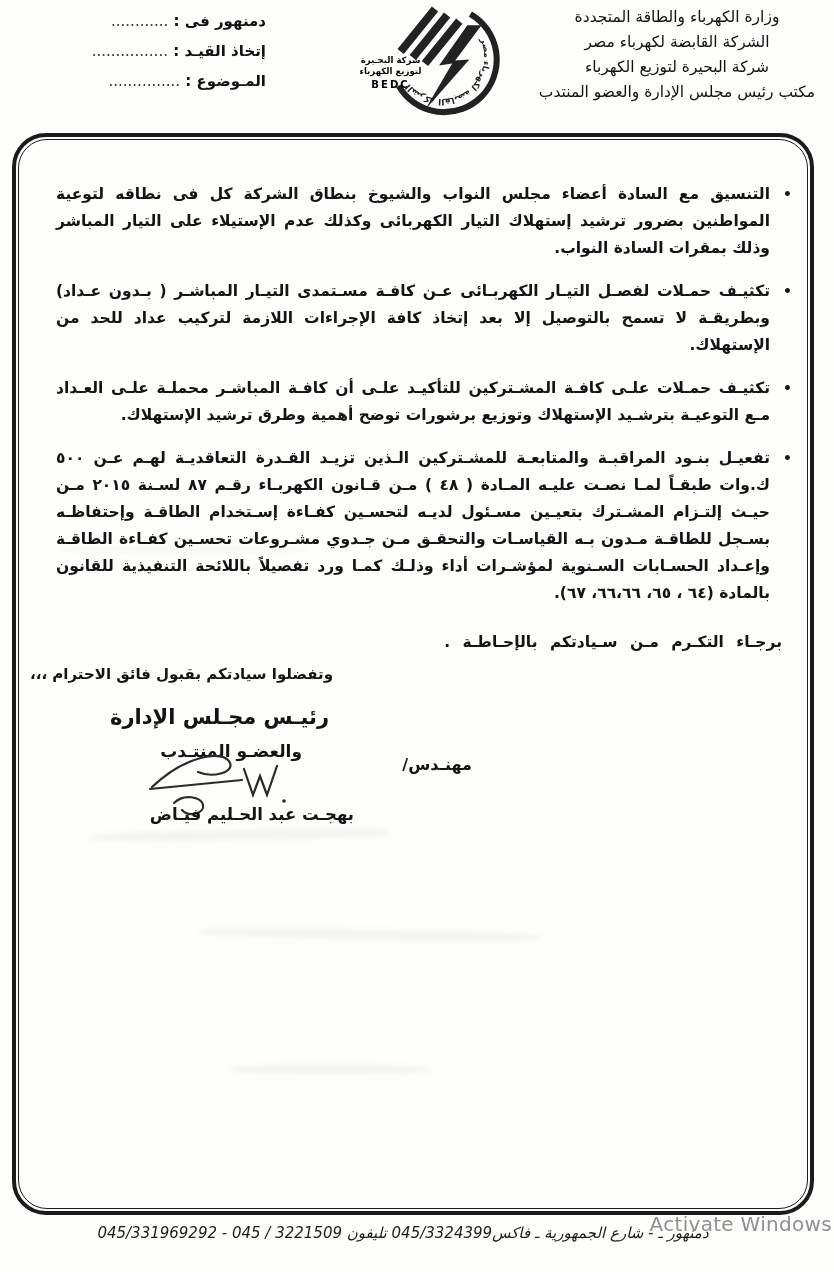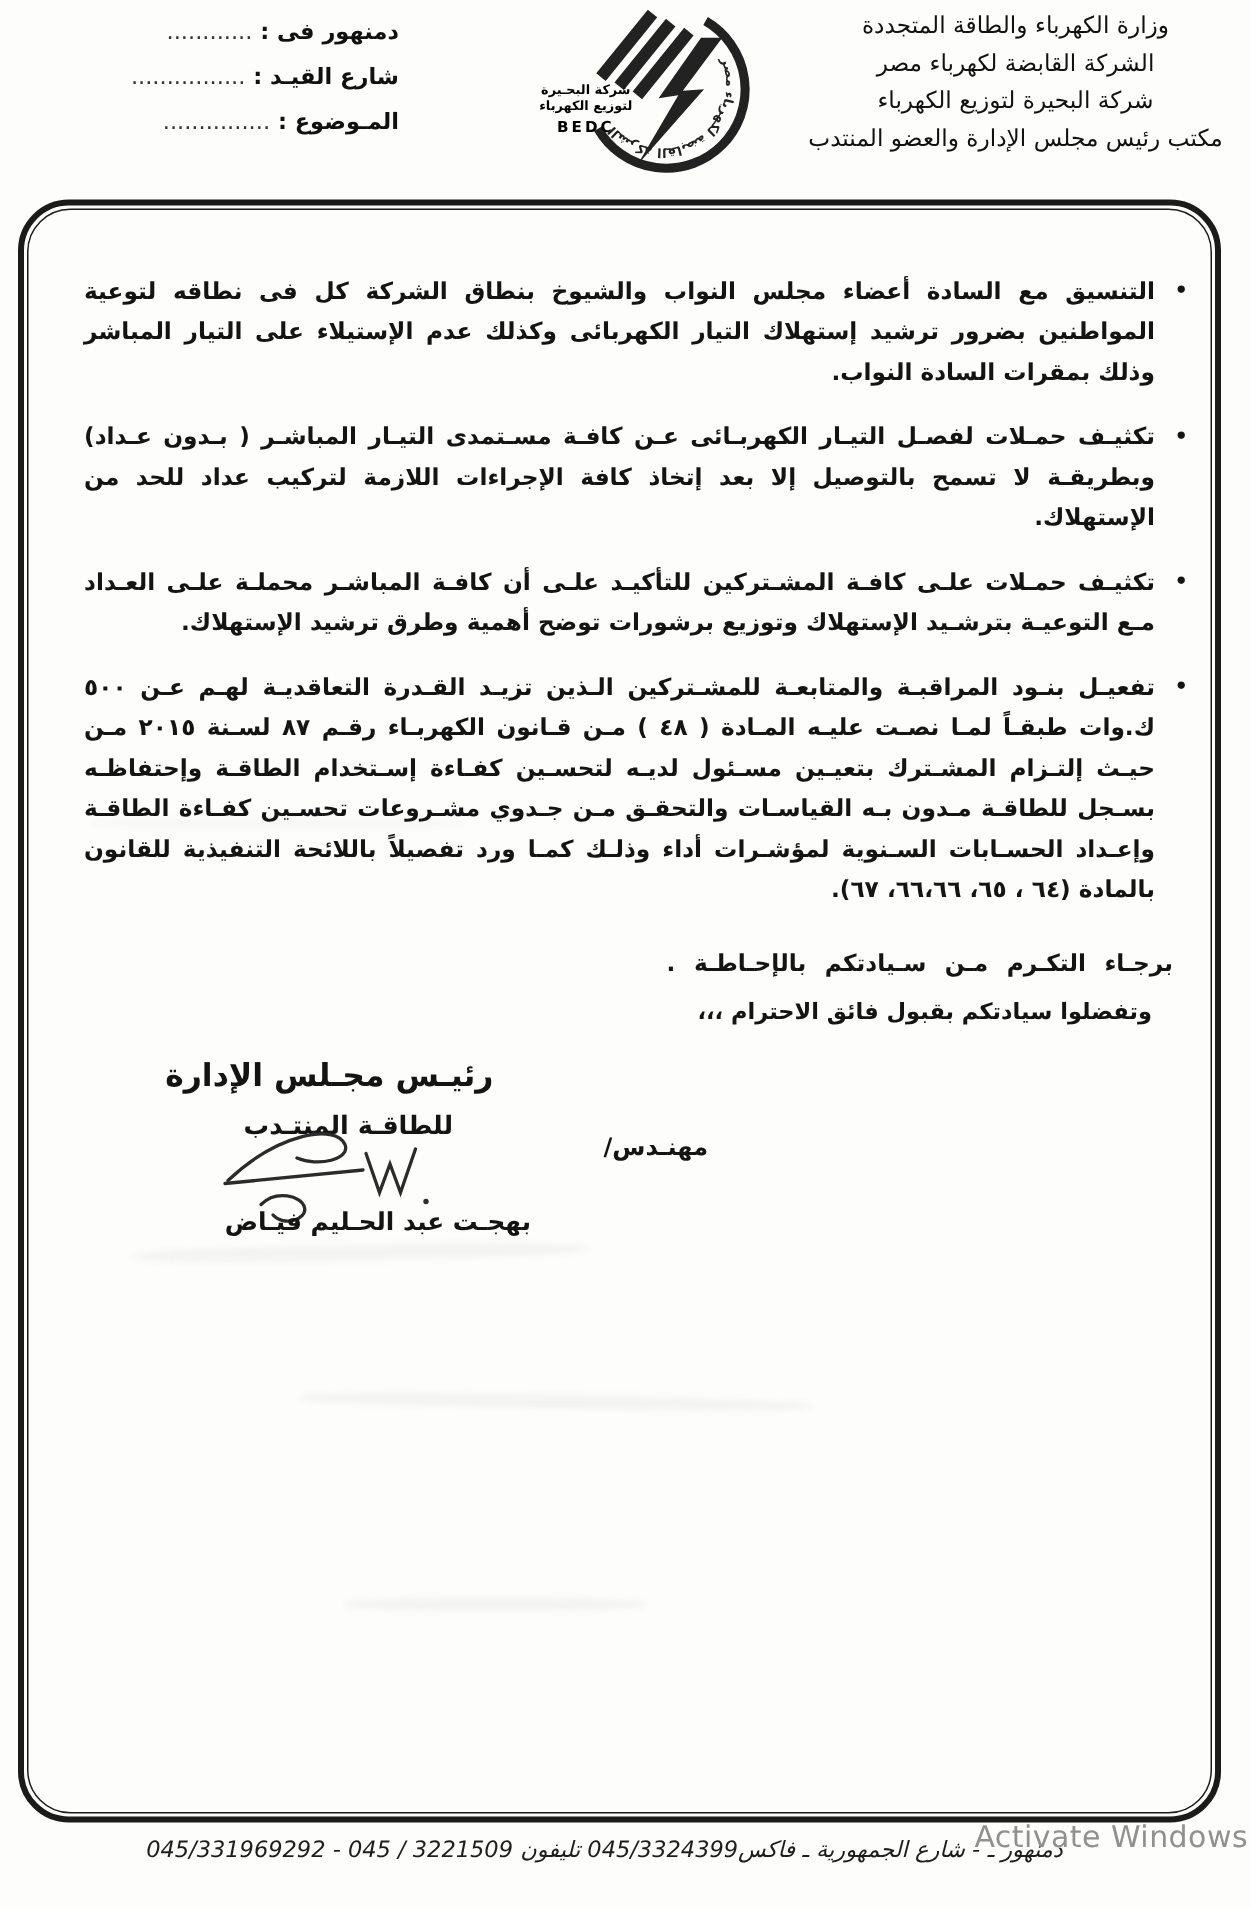--- a/index.html
+++ b/index.html
@@ -44,21 +44,21 @@
     position: relative; padding-right: 24px; margin-bottom: 16px;
     text-align: justify; line-height: 1.74;
   }
   ul.bullets .bullet-dot {
     position: absolute; right: 2px; top: 1px; font-size: 14px;
   }
   .closing-1 {
     margin: 26px 12px 0 0; word-spacing: 7px; letter-spacing: .3px;
   }
   .closing-2 {
-    margin-top: 14px; text-align: right; padding-left: 0;
+    margin-top: 14px; text-align: left; padding-left: 0;
     position: relative; left: -26px; font-size: 15px;
   }
   
   .sig-block { position: relative; margin-top: 22px; height: 190px; }
   .sig-title-1 { position: absolute; right: 465px; top: 0;  font-size: 21px; text-align: center; }
   .sig-title-2 { position: absolute; right: 492px; top: 36px; font-size: 17px; }
   .sig-role    { position: absolute; right: 322px; top: 50px; font-size: 16px; }
   .sig-scribble{ position: absolute; right: 490px; top: 42px; width: 160px; height: 82px; }
   .sig-name    { position: absolute; right: 440px; top: 100px; font-size: 16.5px; white-space: nowrap; }
   
@@ -120,21 +120,21 @@
         <textPath href="#arcTextPath" startOffset="6%">الشركة القابضة لكهرباء مصر</textPath>
       </text>
     </svg>
   </div>
 
   <div class="form-fields">
     <div class="field-row">
       <span>دمنهور فى</span><span> : </span><span class="dots">............</span>
     </div>
     <div class="field-row">
-      <span>شارع القيـد</span><span> : </span><span class="dots">................</span>
+      <span>إتخاذ القيـد</span><span> : </span><span class="dots">................</span>
     </div>
     <div class="field-row">
       <span>المـوضوع</span><span> : </span><span class="dots">...............</span>
     </div>
   </div>
 
   <div class="frame">
     <div class="content">
 
       <ul class="bullets">
@@ -154,21 +154,21 @@
           <span class="bullet-dot">•</span>
           <span>تفعيـل بنـود المراقبـة والمتابعـة للمشـتركين الـذين تزيـد القـدرة التعاقديـة لهـم عـن ٥٠٠ ك.وات طبقـاً لمـا نصـت عليـه المـادة ( ٤٨ ) مـن قـانون الكهربـاء رقـم ٨٧ لسـنة ٢٠١٥ مـن حيـث إلتـزام المشـترك بتعيـين مسـئول لديـه لتحسـين كفـاءة إسـتخدام الطاقـة وإحتفاظـه بسـجل للطاقـة مـدون بـه القياسـات والتحقـق مـن جـدوي مشـروعات تحسـين كفـاءة الطاقـة وإعـداد الحسـابات السـنوية لمؤشـرات أداء وذلـك كمـا ورد تفصيلاً باللائحة التنفيذية للقانون بالمادة (٦٤ ، ٦٥، ٦٦،٦٦، ٦٧).</span>
         </li>
       </ul>
 
       <p class="closing-1">برجـاء التكـرم مـن سـيادتكم بالإحـاطـة .</p>
       <p class="closing-2">وتفضلوا سيادتكم بقبول فائق الاحترام ،،،</p>
 
       <div class="sig-block">
         <div class="sig-title-1">رئيـس مجـلس الإدارة</div>
-        <div class="sig-title-2">للطاقـة المنتـدب</div>
+        <div class="sig-title-2">والعضـو المنتـدب</div>
         <div class="sig-role">مهنـدس/</div>
         <svg class="sig-scribble" viewBox="0 0 160 82">
           <g fill="none" stroke="#2b2b2b" stroke-width="2.2" stroke-linecap="round">
             <path d="M8 40 C 42 8, 80 2, 86 16 C 90 26, 68 31, 54 25"></path>
             <path d="M6 42 L 98 33"></path>
             <path d="M100 22 l 9 26 l 7 -19 l 7 19 l 10 -29"></path>
             <path d="M30 56 c 10 -10, 27 -6, 29 2 c 2 8, -14 13, -21 5"></path>
             <circle cx="140" cy="54" r="1.8" fill="#2b2b2b" stroke="none"></circle>
           </g>
         </svg>

